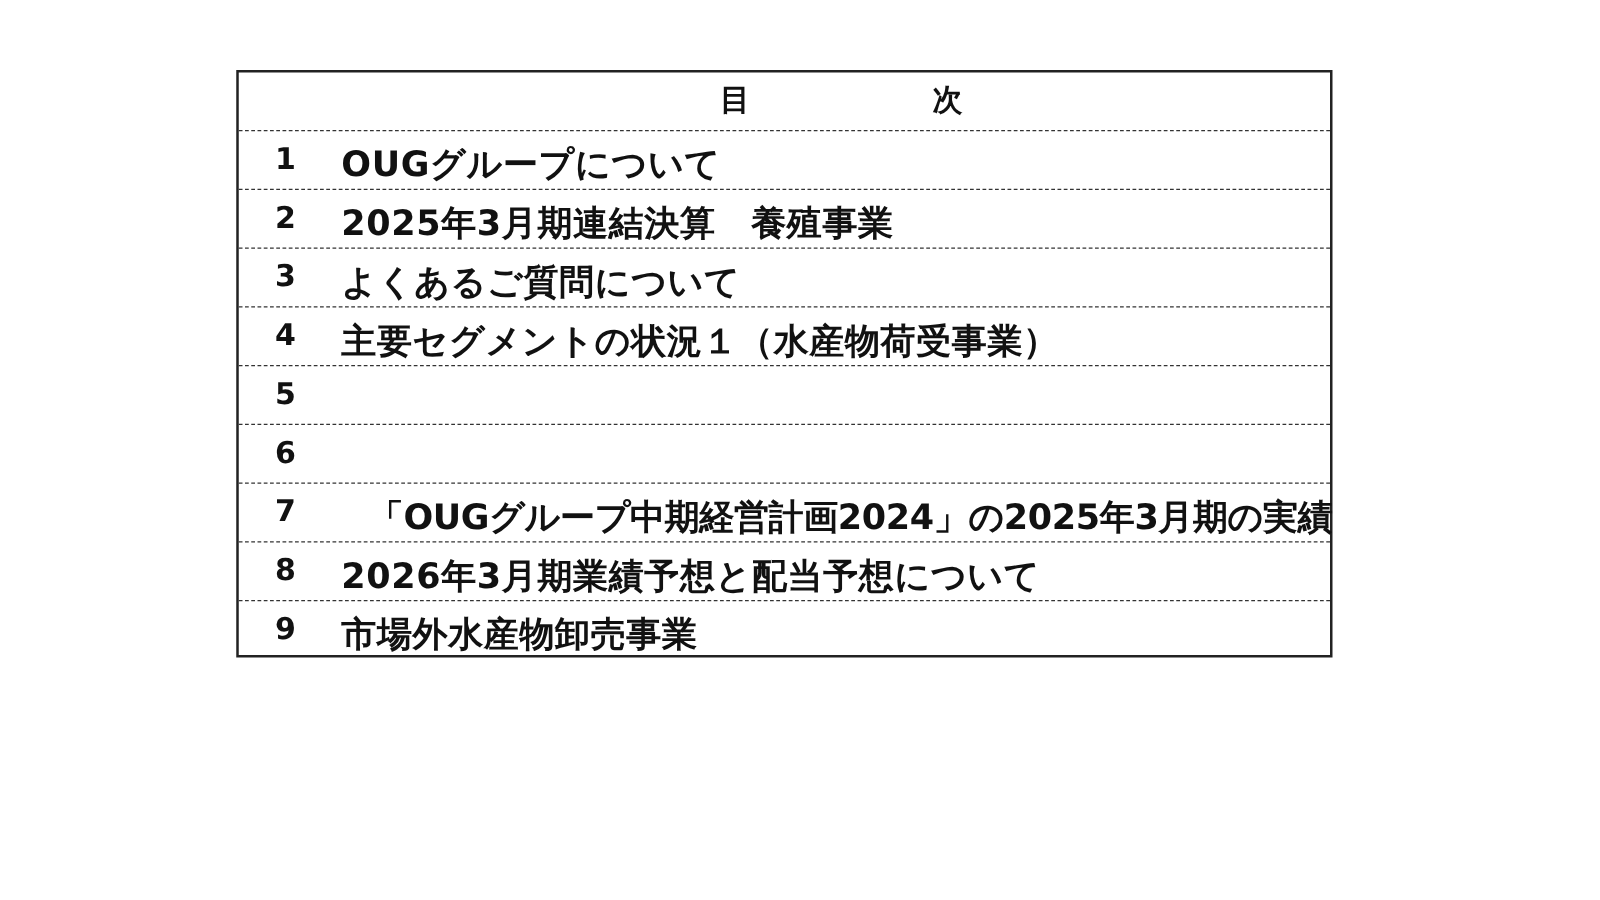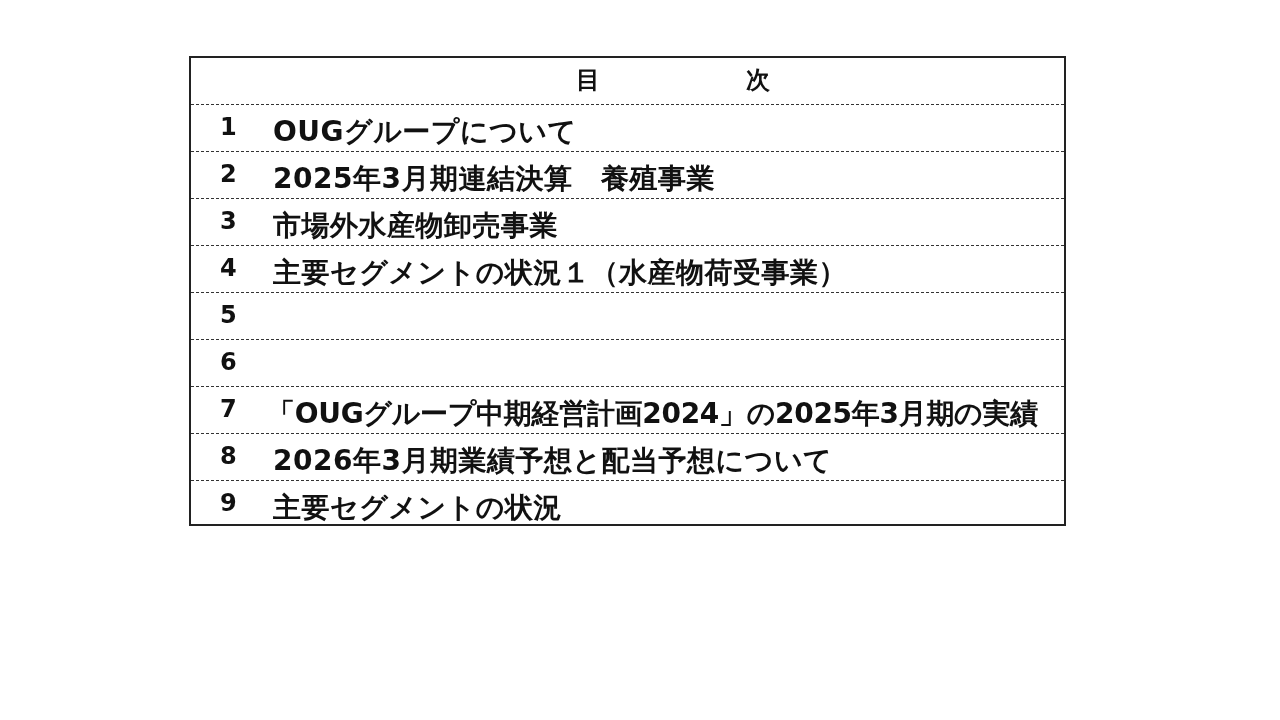--- a/index.html
+++ b/index.html
@@ -8,41 +8,41 @@
   .toc { position:absolute; left:189px; top:56px; width:877px; height:470px;
          border:2px solid #222; box-sizing:border-box; }
   .toc-header { height:47px; position:relative; border-bottom:1.5px dashed #333; box-sizing:border-box; }
   .toc-header span { position:absolute; top:6px; font-size:24px; font-weight:bold; }
   .toc-header .h1 { left:385px; }
   .toc-header .h2 { left:555px; }
   .row { height:47px; position:relative; border-bottom:1.5px dashed #333; box-sizing:border-box; }
   .row:last-child { border-bottom:none; }
   .num { position:absolute; left:29px; top:8px; font-size:24px; font-weight:bold; }
   .label { position:absolute; left:82px; top:8px; font-size:28px; font-weight:bold; white-space:nowrap; letter-spacing:0.5px; }
-  .label.tight { letter-spacing:-0.3px; }
+  .label.tight { letter-spacing:-0.3px;margin-left:28px; }
 </style>
 </head>
 <body>
 
 <div class="toc">
   <div class="toc-header">
     <span class="h1">目</span>
     <span class="h2">次</span>
   </div>
   <div class="row">
     <span class="num">1</span>
     <span class="label">OUGグループについて</span>
   </div>
   <div class="row">
     <span class="num">2</span>
     <span class="label">2025年3月期連結決算　養殖事業</span>
   </div>
   <div class="row">
     <span class="num">3</span>
-    <span class="label">市場外水産物卸売事業</span>
+    <span class="label">よくあるご質問について</span>
   </div>
   <div class="row">
     <span class="num">4</span>
     <span class="label">主要セグメントの状況１（水産物荷受事業）</span>
   </div>
   <div class="row">
     <span class="num">5</span>
   </div>
   <div class="row">
     <span class="num">6</span>
@@ -50,15 +50,15 @@
   <div class="row">
     <span class="num">7</span>
     <span class="label tight" style="left:76px;">「OUGグループ中期経営計画2024」の2025年3月期の実績</span>
   </div>
   <div class="row">
     <span class="num">8</span>
     <span class="label">2026年3月期業績予想と配当予想について</span>
   </div>
   <div class="row">
     <span class="num">9</span>
-    <span class="label">主要セグメントの状況</span>
+    <span class="label">市場外水産物卸売事業</span>
   </div>
 </div>
 
 </body></html>

